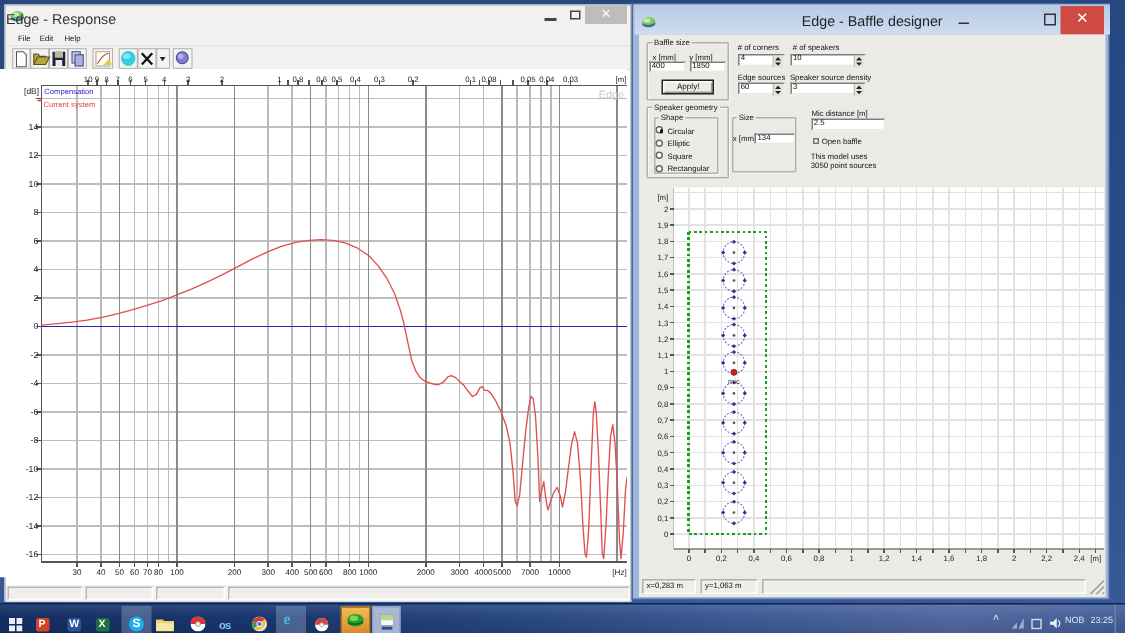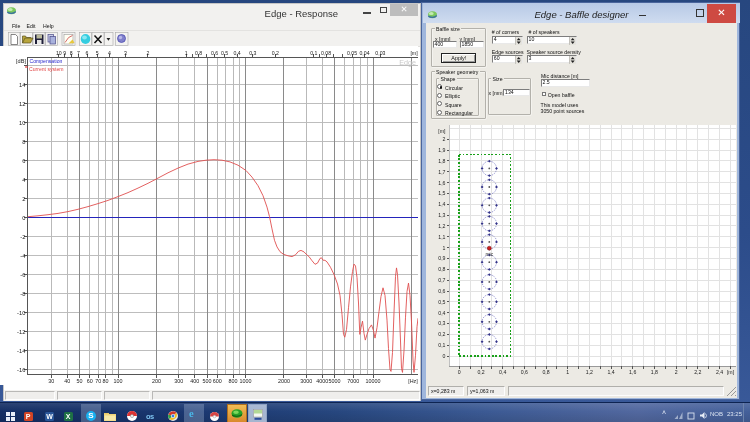--- a/index.html
+++ b/index.html
@@ -10,21 +10,21 @@
 </style></head>
 <body>
 
 <div class="abs" style="left:3px;top:3px;width:418px;height:398px;background:#ffffff;border:1px solid #c6c6c6;">
   <div class="abs" style="left:0;top:0;width:100%;height:17px;background:#f2f1ef;"></div>
   <svg class="abs" style="left:2px;top:3px" width="11" height="9" viewBox="0 0 11 9">
       <ellipse cx="5.5" cy="3.8" rx="4.5" ry="3.5" fill="#7cc75e"></ellipse>
       <path d="M1.2 4.5 Q5.5 7 9.8 4 L9.8 5.6 Q5.5 8.4 1.2 6 Z" fill="#3a6ea5"></path>
       <ellipse cx="4.3" cy="2.6" rx="2.4" ry="1.5" fill="#c2ecb0"></ellipse>
     </svg>
-  <div class="tt" style="left:0;top:4px;width:334px;text-align:right;font-size:9.5px;color:#333;">Edge - Response</div>
+  <div class="tt" style="left:0;top:4px;width:334px;text-align:left;font-size:9.5px;color:#333;">Edge - Response</div>
   <div class="abs" style="left:359px;top:8px;width:8px;height:1.6px;background:#444;"></div>
   <div class="abs" style="left:375.5px;top:3px;width:7px;height:6px;border:1.3px solid #444;"></div>
   <div class="abs" style="left:386px;top:0;width:28px;height:11.5px;background:#bdbdbd;color:#fdfdfd;font-size:8.5px;line-height:10.5px;text-align:center;">✕</div>
   <div class="abs" style="left:0;top:17px;width:100%;height:9.5px;background:#f2f1ef;border-bottom:1px solid #e3e2e0;">
     <span class="tt" style="left:8px;top:1.5px;">File</span>
     <span class="tt" style="left:22.5px;top:1.5px;">Edit</span>
     <span class="tt" style="left:39px;top:1.5px;">Help</span>
   </div>
   <div class="abs" style="left:0;top:26.5px;width:100%;height:16.5px;background:#f2f1ef;border-bottom:1px solid #e0dfdd;"></div>
   <svg class="abs" style="left:3px;top:27.5px" width="130" height="15" viewBox="0 0 130 15">
@@ -243,21 +243,21 @@
     <polyline points="28.0,216.7 38.0,215.8 48.0,214.7 58.0,213.4 68.0,211.6 78.0,209.3 88.0,206.6 98.0,203.6 108.0,200.4 118.0,196.6 128.0,192.6 138.0,188.1 148.0,183.3 158.0,178.1 168.0,172.8 178.0,168.1 188.0,164.1 198.0,161.4 206.0,160.2 214.0,159.7 222.0,160.2 230.0,161.9 238.0,165.2 246.0,170.5 252.0,177.1 258.0,185.7 263.0,195.7 267.0,207.1 269.5,216.6 272.0,228.9 274.5,240.3 277.0,246.9 280.0,251.7 283.5,254.3 287.0,255.5 289.0,256.0 292.0,256.6 295.5,254.8 298.5,251.3 301.0,250.4 304.0,251.9 307.0,255.0 309.0,256.6 312.0,260.7 315.0,264.3 317.5,263.1 320.0,258.4 321.5,257.8 323.0,260.2 325.0,260.3 327.0,261.9 330.5,267.3 334.0,274.5 337.5,284.0 340.0,295.4 342.0,314.4 343.5,334.4 344.8,337.2 346.5,329.6 348.5,307.8 350.5,286.9 352.5,271.6 354.0,264.1 355.5,265.9 357.0,277.4 358.5,303.0 359.8,334.4 361.0,327.7 362.5,321.1 364.0,333.4 365.3,340.1 367.0,334.4 369.0,328.6 371.5,324.9 373.5,330.6 375.0,338.1 377.0,327.7 379.0,311.6 381.0,296.4 383.0,287.8 385.0,295.4 387.0,320.1 388.5,348.6 390.0,369.5 391.0,371.4 392.5,352.4 394.0,312.5 395.5,276.4 396.5,267.9 397.5,274.5 399.0,303.0 400.5,341.0 401.5,368.6 402.5,372.4 404.0,350.5 405.5,317.2 407.0,291.6 408.5,283.1 410.0,295.4 411.5,322.0 413.0,360.0 414.0,372.4 415.5,355.2 417.0,326.8 418.0,318.2" fill="none" stroke="#e04f4f" stroke-width="0.9" stroke-linejoin="round"></polyline>
   </svg>
 
 <div class="abs" style="left:421px;top:2px;width:319px;height:397.5px;background:#9fb6dc;border:1px solid #4a659c;">
   <div class="abs" style="left:1px;top:0;width:317px;height:20px;background:linear-gradient(180deg,#b7c9e6,#cfdcf0);"></div>
   <svg class="abs" style="left:5px;top:8px" width="11" height="9" viewBox="0 0 11 9">
       <ellipse cx="5.5" cy="3.8" rx="4.5" ry="3.5" fill="#7cc75e"></ellipse>
       <path d="M1.2 4.5 Q5.5 7 9.8 4 L9.8 5.6 Q5.5 8.4 1.2 6 Z" fill="#3a6ea5"></path>
       <ellipse cx="4.3" cy="2.6" rx="2.4" ry="1.5" fill="#c2ecb0"></ellipse>
     </svg>
-  <div class="tt" style="left:0;top:6px;width:319px;text-align:center;font-size:9.5px;color:#222;font-style:italic;">Edge - Baffle designer</div>
+  <div class="tt" style="left:0;top:6px;width:319px;text-align:center;font-size:9.5px;color:#222;">Edge - Baffle designer</div>
   <div class="abs" style="left:217px;top:11.5px;width:7px;height:1.6px;background:#333;"></div>
   <div class="abs" style="left:274px;top:5.5px;width:7.5px;height:8px;border:1.5px solid #333;"></div>
   <div class="abs" style="left:285px;top:1px;width:29px;height:19px;background:#ce4a42;color:#fff;font-size:10px;line-height:18px;text-align:center;">✕</div>
   <div class="abs" style="left:4px;top:20px;width:311px;height:374px;background:#eceae4;">
     <div class="abs" style="left:5px;top:5px;width:55px;height:38.5px;border:1px solid #b3b1ab;box-shadow:0.5px 0.5px 0 #fbfbf9 inset, 0.5px 0.5px 0 #fbfbf9;border-radius:1px;">
         <span style="position:absolute;left:2.5px;top:-3.5px;background:#eceae4;padding:0 1.5px;font-size:5.2px;line-height:7px;color:#111;">Baffle size</span>
       </div>
       <div class="tt" style="left:9px;top:12.5px;">x [mm]</div>
       <div class="tt" style="left:33.5px;top:12.5px;">y [mm]</div>
       <div class="abs" style="left:6.5px;top:17.7px;width:24px;height:7.4px;background:#fff;border:1px solid;border-color:#7d7d7d #e9e9e9 #e9e9e9 #7d7d7d;font-size:5.2px;line-height:5.4px;padding-left:1px;color:#111;">400</div>

